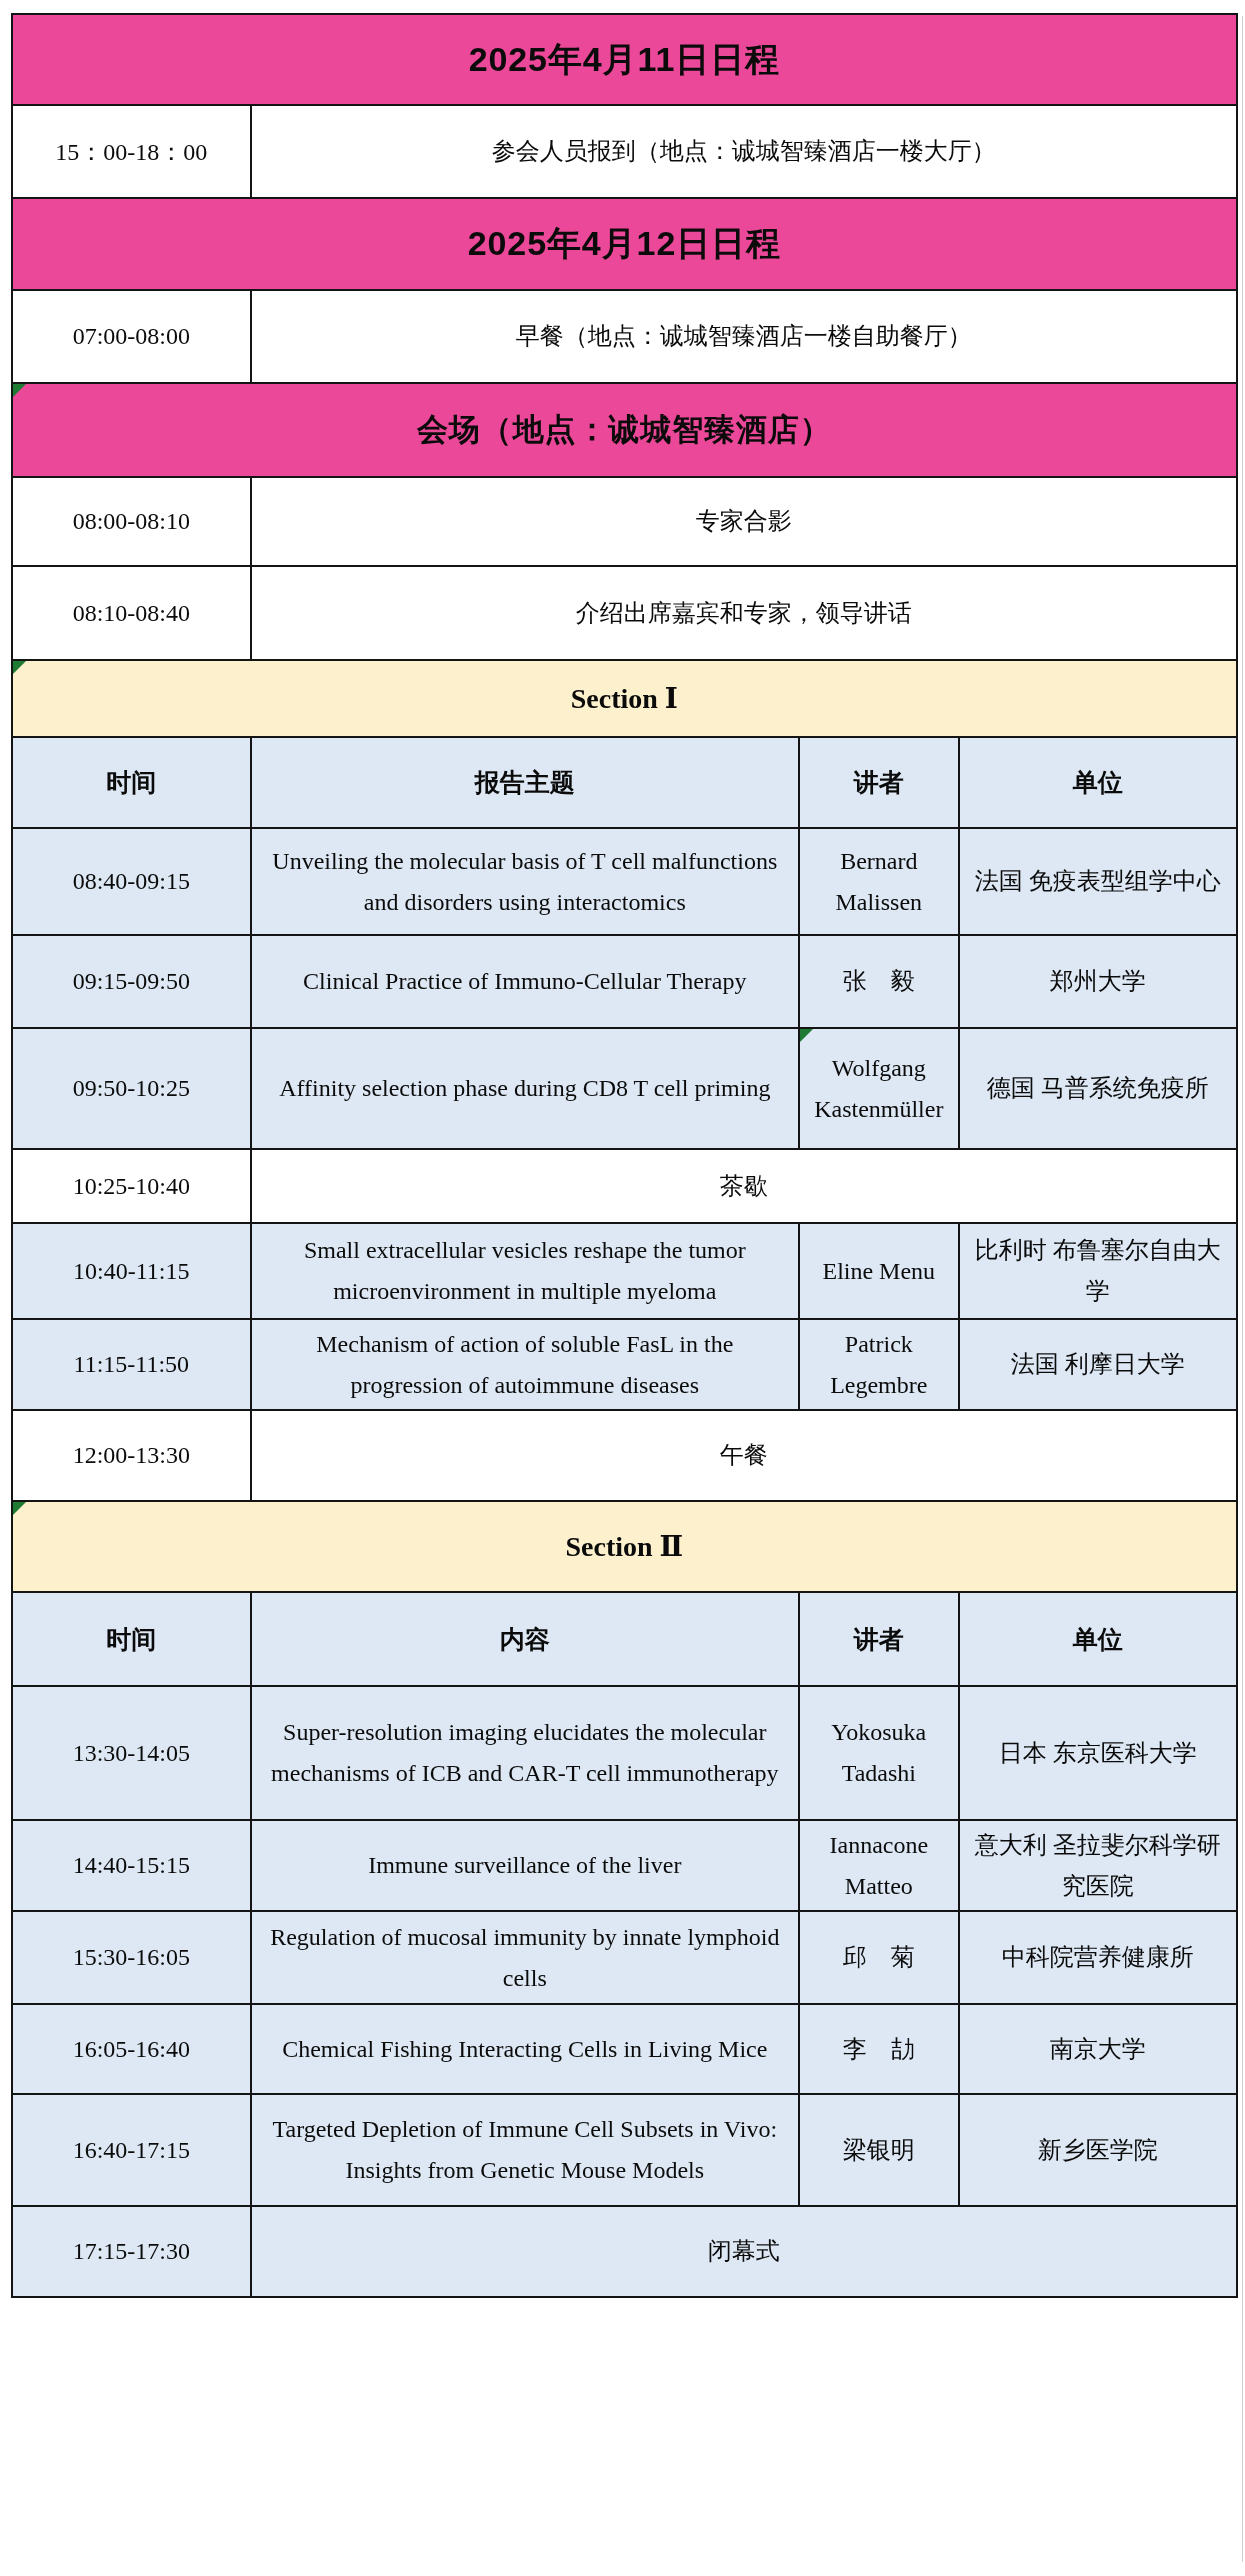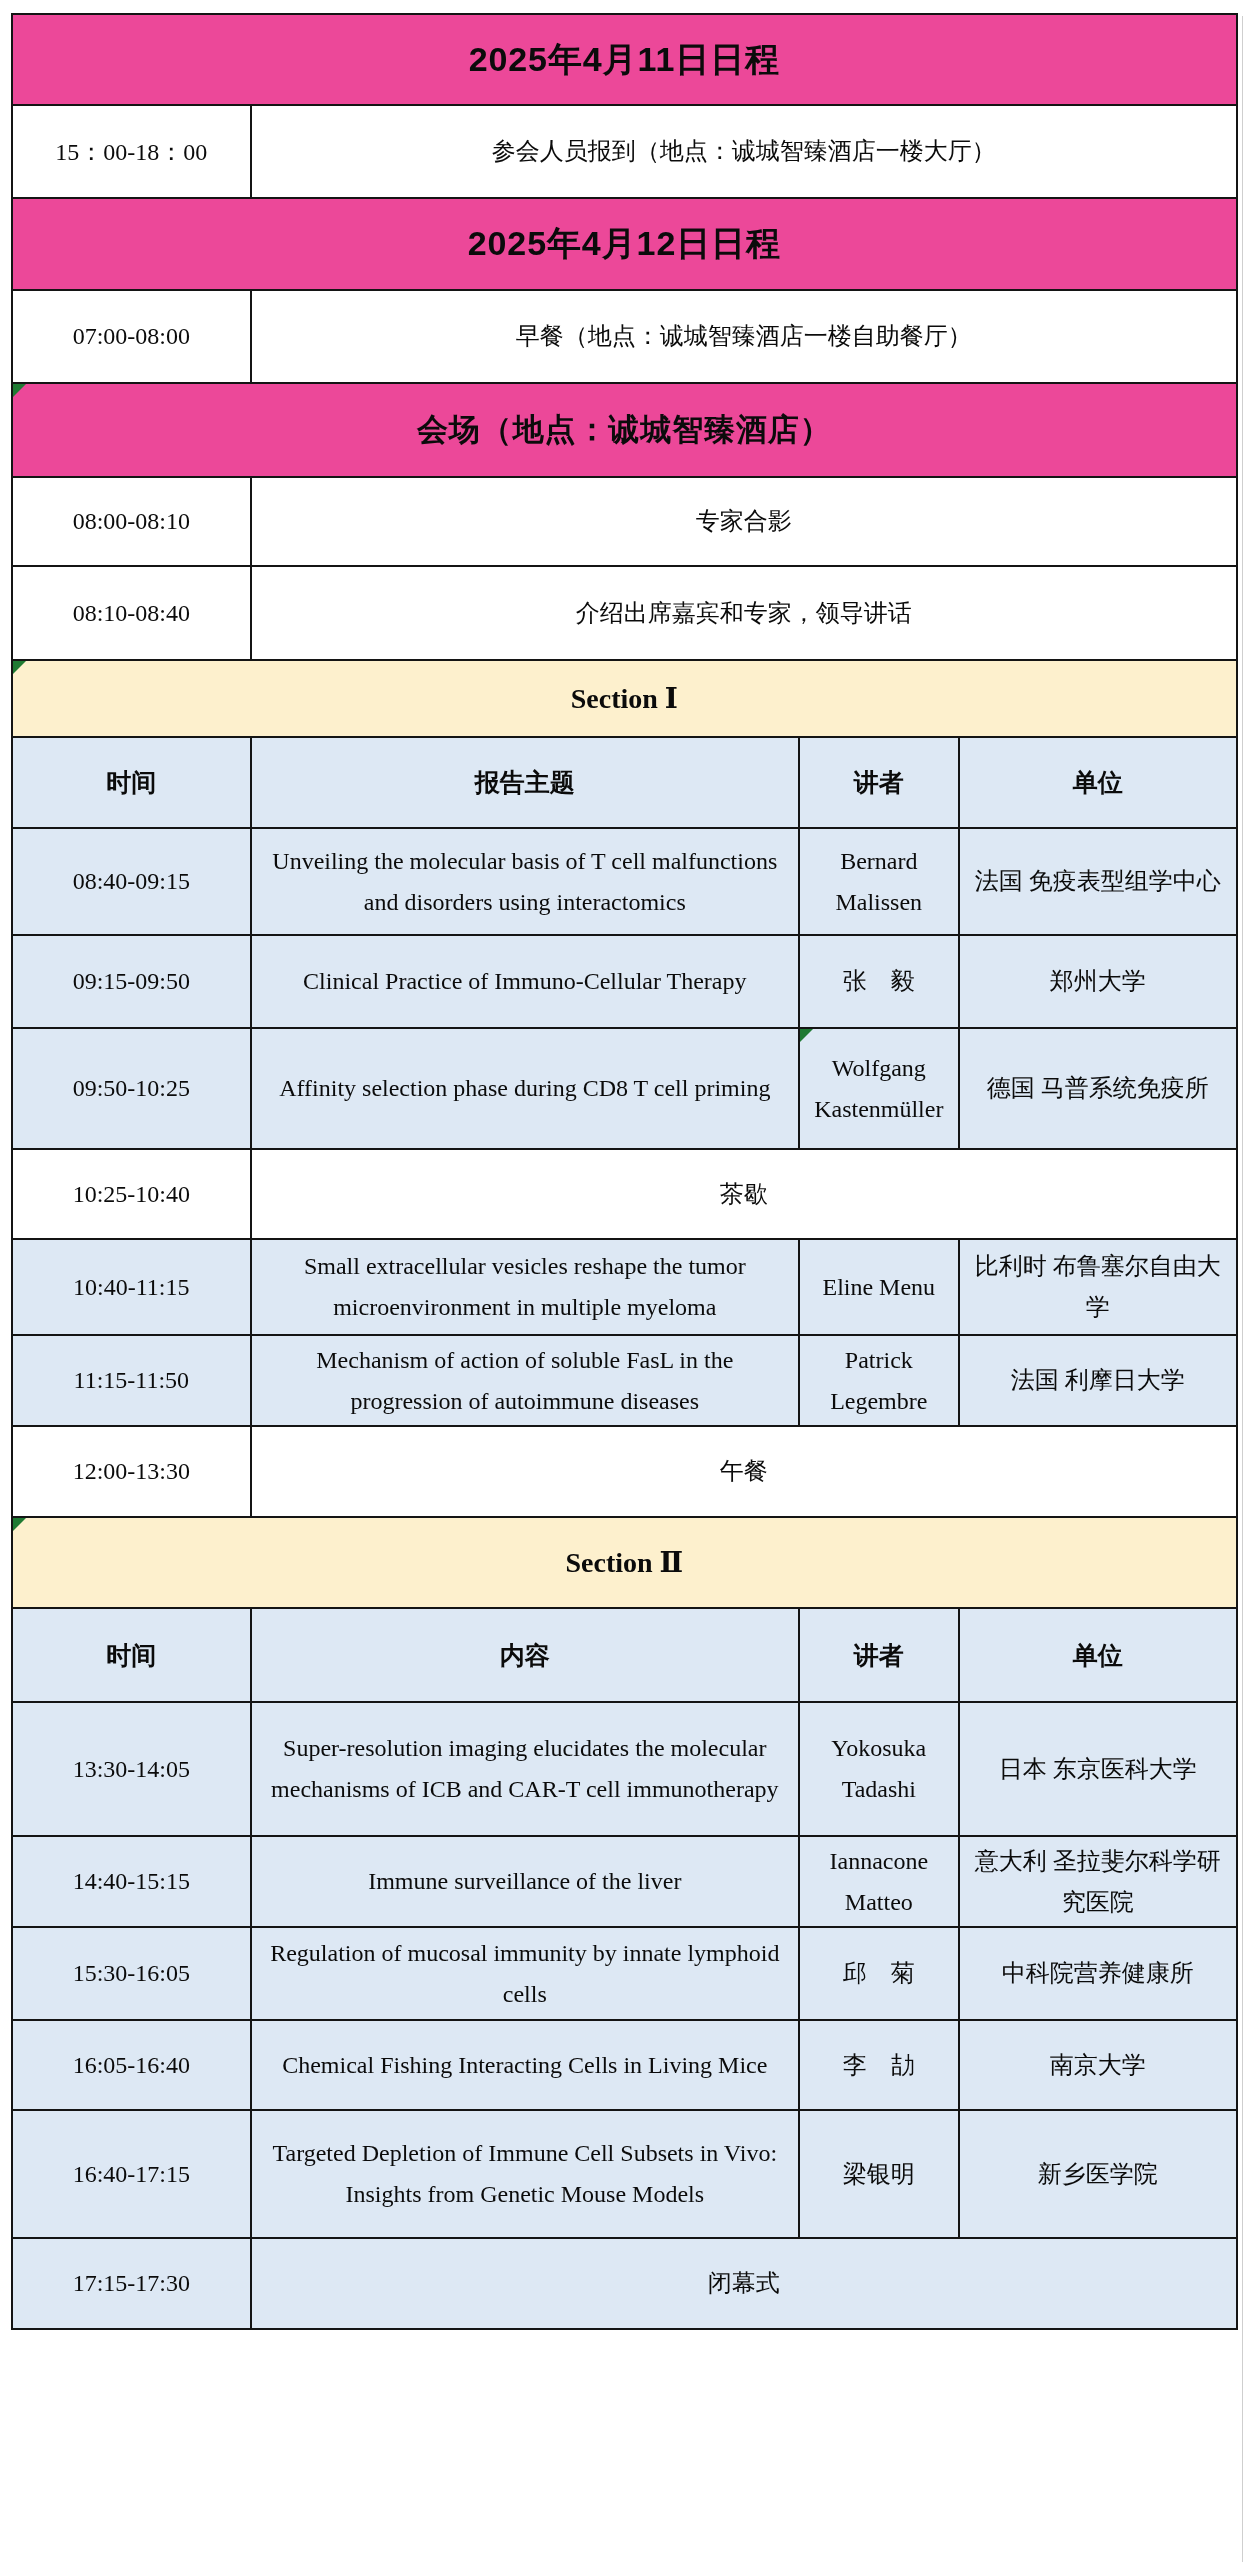--- a/index.html
+++ b/index.html
@@ -140,21 +140,21 @@
   <tr style="height:121px">
     <td class="time blue">09:50-10:25</td>
     <td class="content blue">Affinity selection phase during CD8 T cell priming</td>
     <td class="speaker blue">
       <div class="flag"></div>
       <span>Wolfgang Kastenmüller</span>
     </td>
     <td class="aff blue">德国 马普系统免疫所</td>
   </tr>
 
-  <tr style="height:90px">
+  <tr style="height:74px">
     <td class="time white">10:25-10:40</td>
     <td colspan="3" class="content white">茶歇</td>
   </tr>
 
   <tr style="height:96px">
     <td class="time blue">10:40-11:15</td>
     <td class="content blue">Small extracellular vesicles reshape the tumor microenvironment in multiple myeloma</td>
     <td class="speaker blue">Eline Menu</td>
     <td class="aff blue">比利时 布鲁塞尔自由大学</td>
   </tr>
@@ -208,21 +208,21 @@
     <td class="aff blue">中科院营养健康所</td>
   </tr>
 
   <tr style="height:90px">
     <td class="time blue">16:05-16:40</td>
     <td class="content blue">Chemical Fishing Interacting Cells in Living Mice</td>
     <td class="speaker blue">李　劼</td>
     <td class="aff blue">南京大学</td>
   </tr>
 
-  <tr style="height:128px">
+  <tr style="height:112px">
     <td class="time blue">16:40-17:15</td>
     <td class="content blue">Targeted Depletion of Immune Cell Subsets in Vivo: Insights from Genetic Mouse Models</td>
     <td class="speaker blue">梁银明</td>
     <td class="aff blue">新乡医学院</td>
   </tr>
 
   <tr style="height:91px">
     <td class="time blue">17:15-17:30</td>
     <td colspan="3" class="content blue">闭幕式</td>
   </tr>

